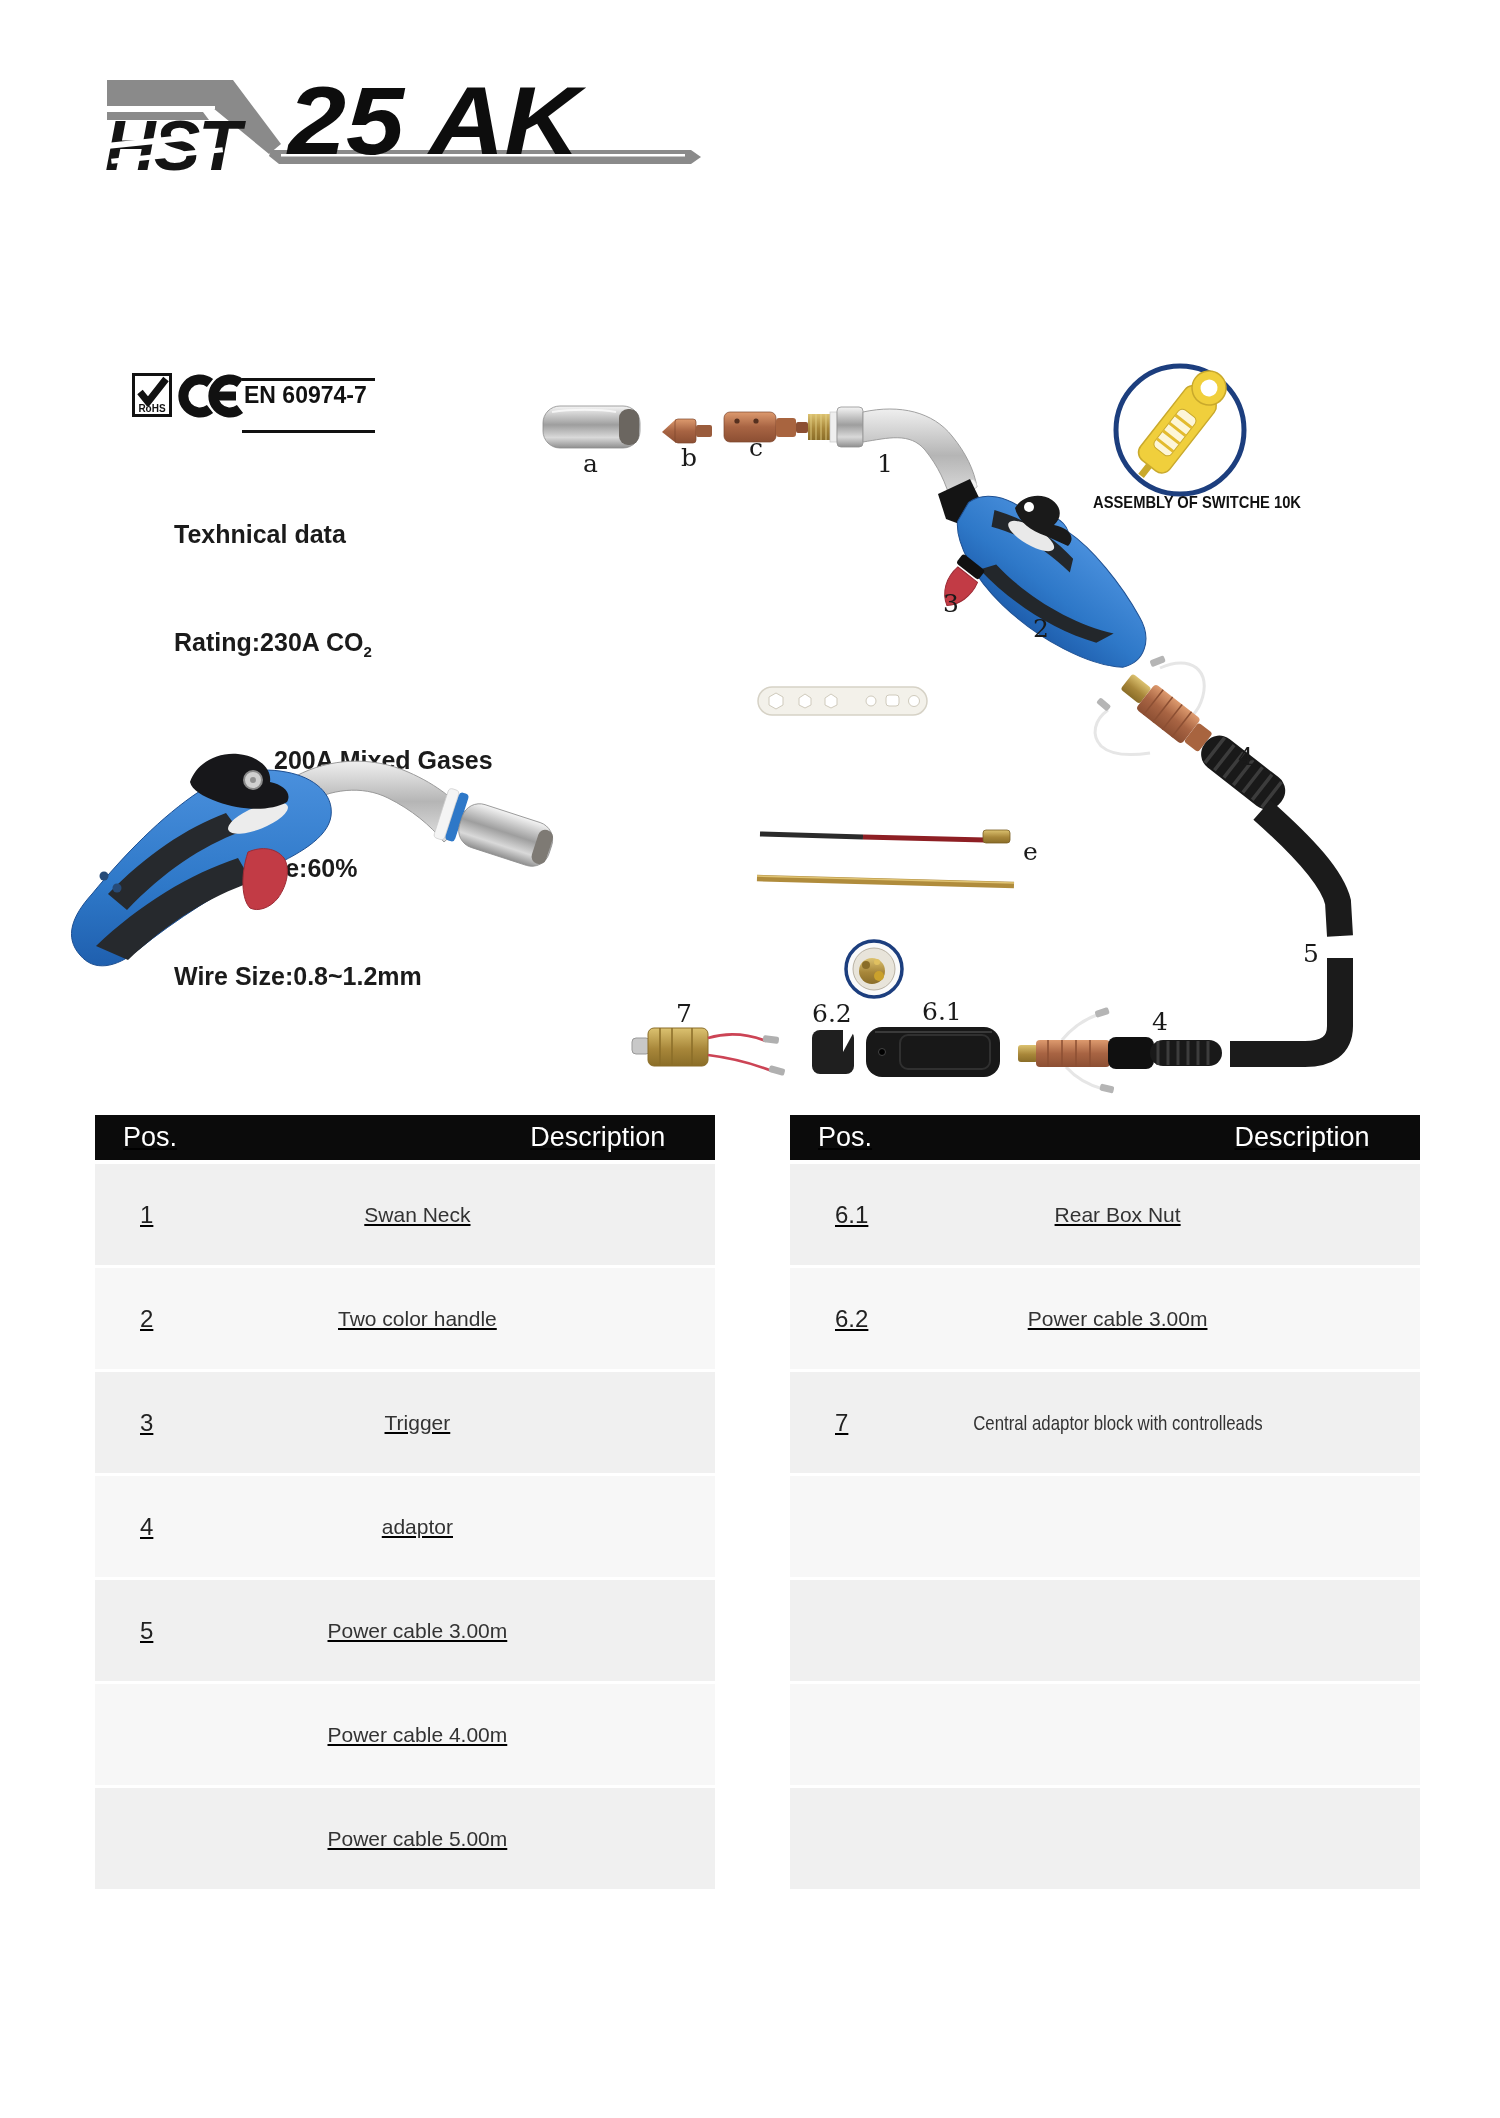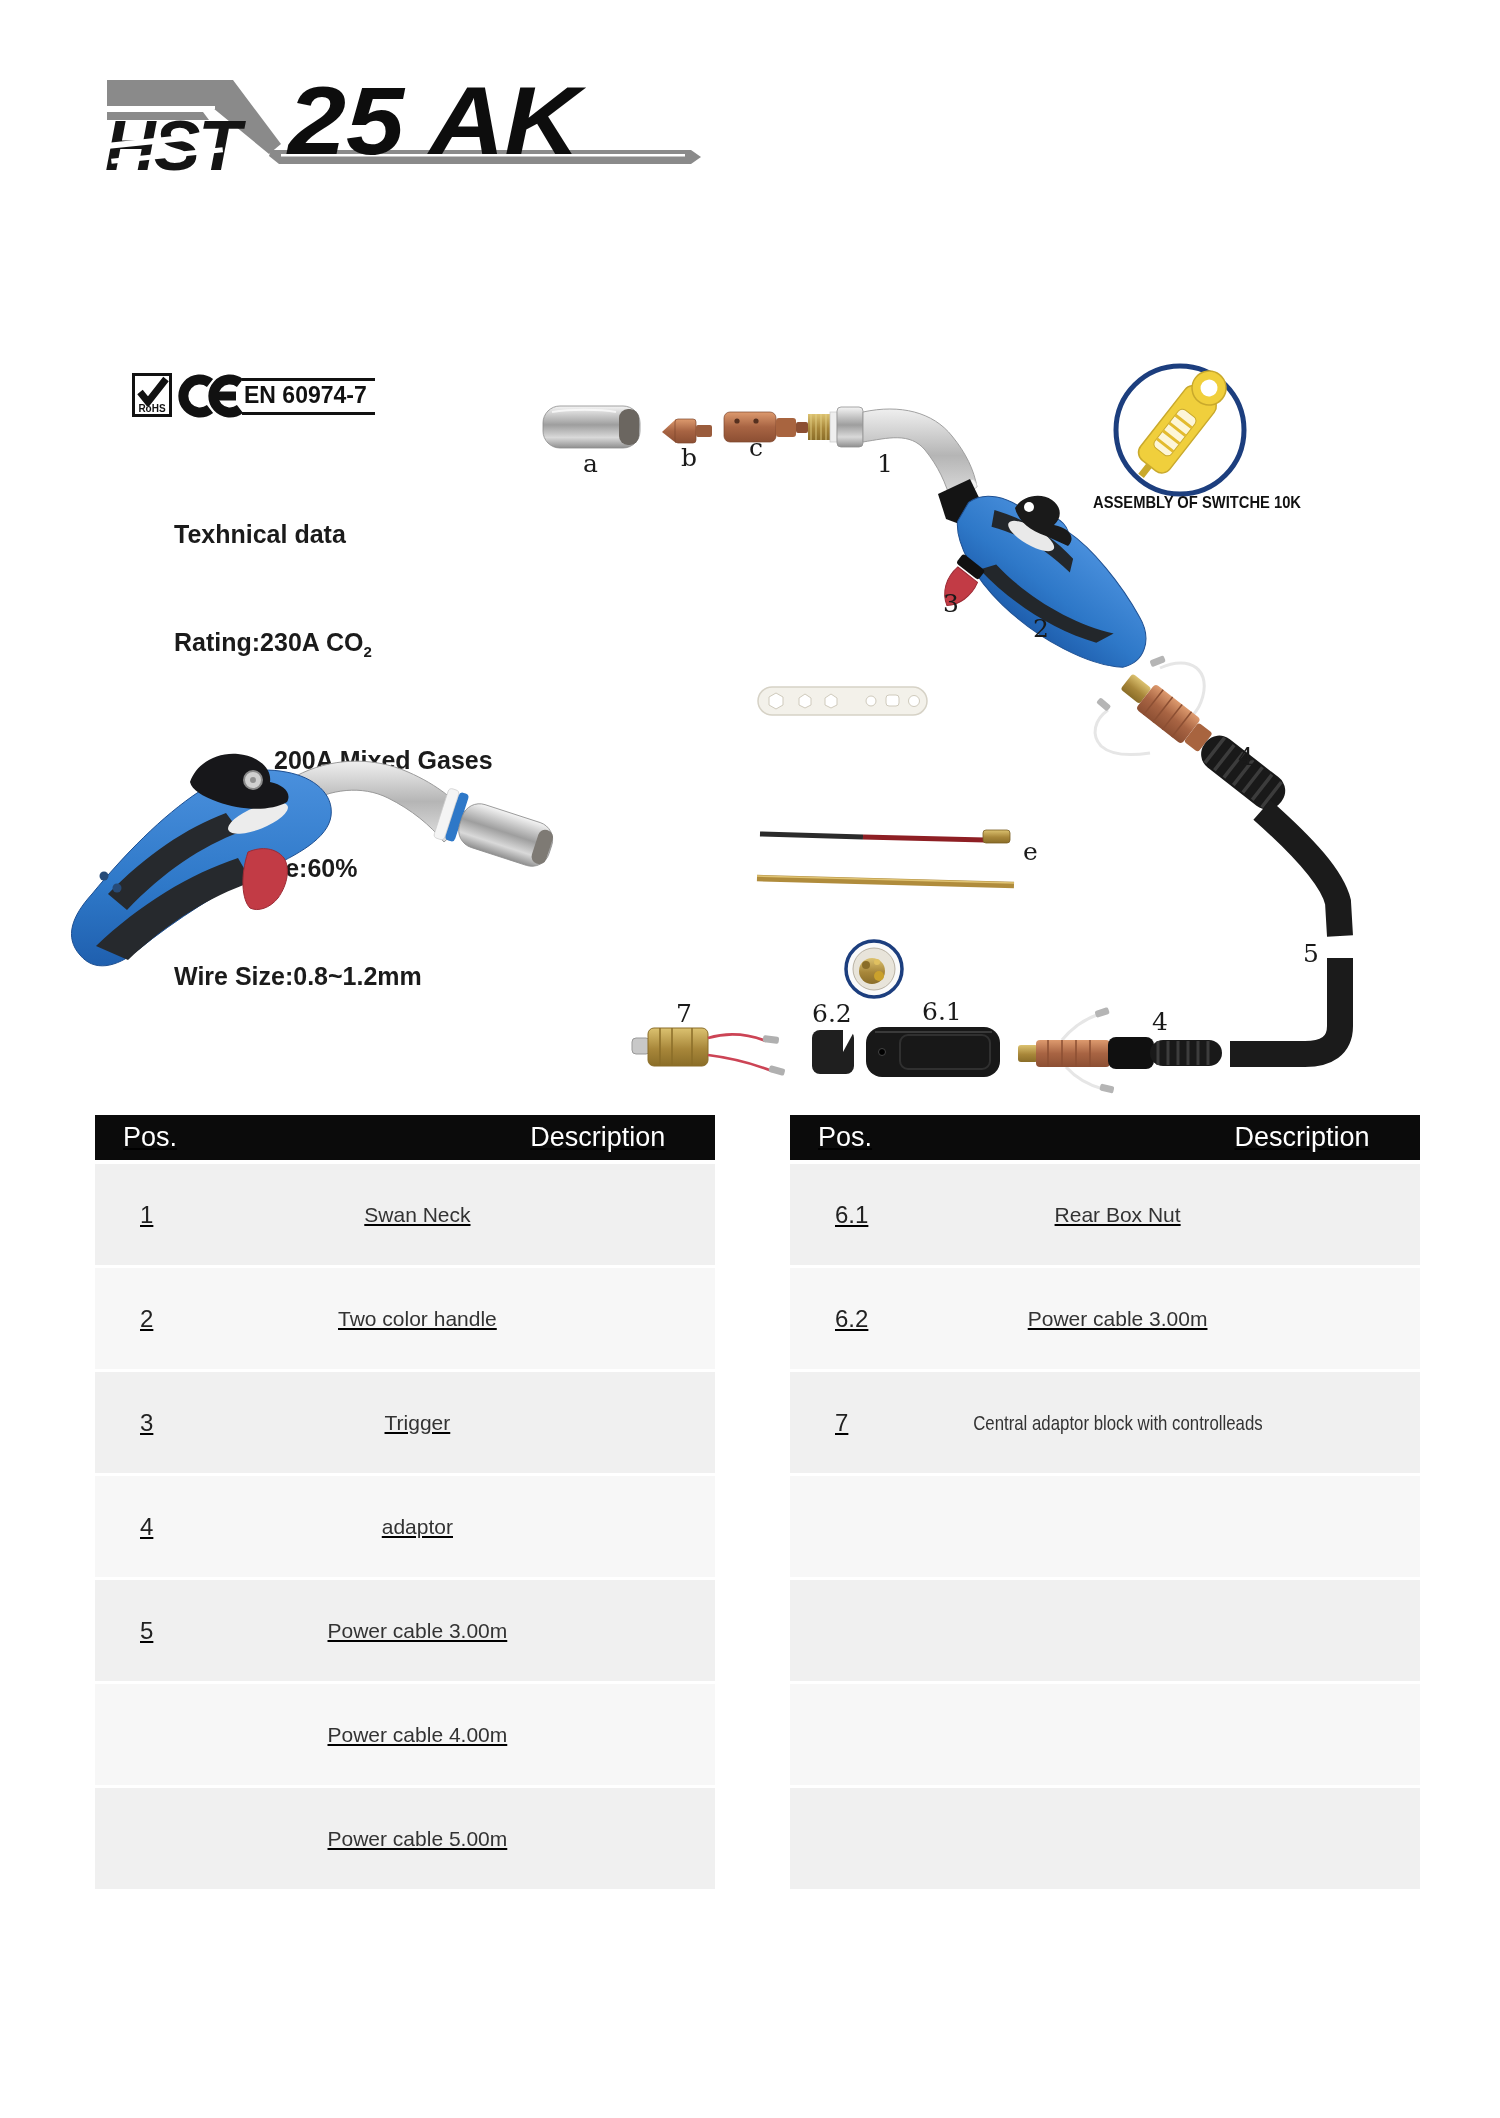--- a/index.html
+++ b/index.html
@@ -9,21 +9,21 @@
   
   #logo-svg{position:absolute;left:85px;top:50px;}
 
   
   .rohs-box{position:absolute;left:132px;top:373px;width:40px;height:44px;border:3px solid #111;
             box-sizing:border-box;}
   .rohs-label{position:absolute;left:0;bottom:0px;width:100%;text-align:center;
               font-size:10px;font-weight:bold;color:#111;letter-spacing:0;}
   #ce-svg{position:absolute;left:178px;top:371px;}
   .en-badge{position:absolute;left:242px;top:378px;border-top:3px solid #111;border-bottom:3px solid #111;
-            font-size:23px;font-weight:bold;color:#111;padding:1px 8px 3px 2px;white-space:nowrap;}
+            font-size:23px;font-weight:bold;color:#111;padding:1px 8px 21px 2px;white-space:nowrap;}
 
   
   .techdata{position:absolute;left:130px;top:444px;font-size:25px;font-weight:bold;color:#1b1b1b;
             line-height:36px;white-space:pre;margin-left:44px;}
   .techdata .indent{padding-left:100px;}
   .techdata sub{font-size:15px;}
 
   
   .ptable{position:absolute;top:1115px;text-decoration:underline;}
   #table-left{left:95px;width:620px;}

